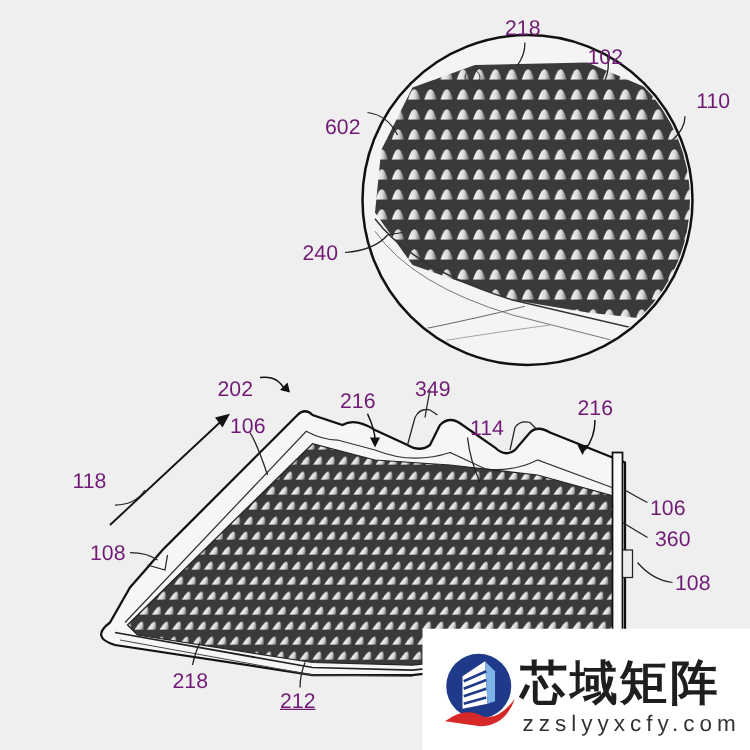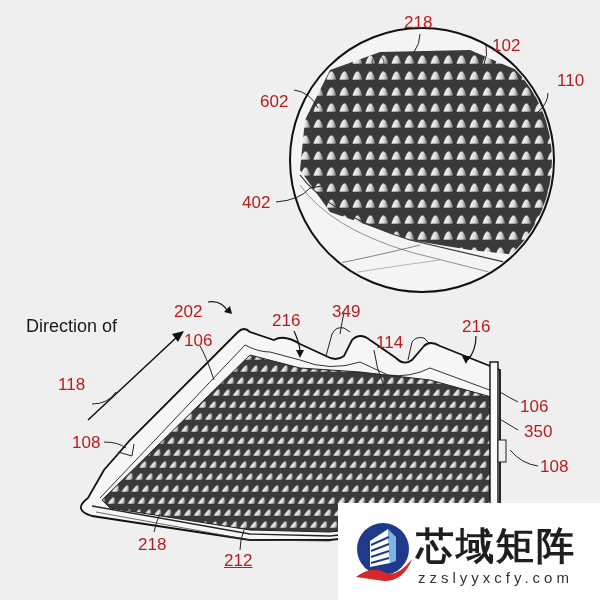--- a/index.html
+++ b/index.html
@@ -7,21 +7,21 @@
     width: 600px; height: 600px; overflow: hidden;
     background: #efefef;
     font-family: "Liberation Sans", sans-serif;
     position: relative;
   }
   #canvas { position: absolute; left: 0; top: 0; width: 600px; height: 600px; }
   .lbl {
     position: absolute;
     font-family: "Liberation Sans", sans-serif;
     font-size: 17px;
-    color: #b91c1c;
+    color: #701a75;
     line-height: 1;
     white-space: nowrap;
   }
   .title-lbl {
     position: absolute;
     font-family: "Liberation Sans", sans-serif;
     font-size: 18px;
     color: #1a1a1a;
     line-height: 1.2;
     text-align: center;
@@ -35,21 +35,21 @@
   }
   #wm-logo { position: absolute; left: 12px; top: 16px; width: 66px; height: 66px; }
   #wm-cn {
     position: absolute; left: 78px; top: 18px;
     font-family: "DejaVu Serif", serif;
     font-weight: bold; font-size: 38px; color: #1e1e1e; letter-spacing: 2px;
   }
   #wm-url {
     position: absolute; left: 80px; top: 66px;
     font-family: "Liberation Sans", sans-serif;
-    font-size: 15px; color: #333; letter-spacing: 4px;
+    font-size: 18px; color: #333; letter-spacing: 4px;
   }
 </style>
 </head>
 <body>
 
 <svg id="canvas" viewBox="0 0 600 600" xmlns="http://www.w3.org/2000/svg">
   <defs>
     <linearGradient id="cone" x1="0" x2="1" y1="0" y2="0">
       <stop offset="0" stop-color="#ffffff"></stop>
       <stop offset="0.55" stop-color="#d9d9d9"></stop>
@@ -138,39 +138,38 @@
     <path d="M104 442 Q118 442 126 448"></path>
     <path d="M518 402 Q510 398 500 392"></path>
     <path d="M518 430 Q508 424 498 418"></path>
     <path d="M538 466 Q522 464 510 450"></path>
     <path d="M154 532 Q156 522 160 514"></path>
     <path d="M240 550 Q240 540 244 530"></path>
   </g>
 </svg>
 
 <span class="lbl" style="left:404px; top:14px;">218</span>
-<span class="lbl" style="left:492px; top:37px;">102</span>
+<span class="lbl" style="left:470px; top:37px;">102</span>
 <span class="lbl" style="left:557px; top:72px;">110</span>
 <span class="lbl" style="left:260px; top:93px;">602</span>
-<span class="lbl" style="left:242px; top:194px;">402</span>
+<span class="lbl" style="left:242px; top:194px;">240</span>
 
 <div class="title-lbl" style="left:26px; top:316px;">
-  <div>Direction of</div>
 </div>
 
 <span class="lbl" style="left:174px; top:303px;">202</span>
 <span class="lbl" style="left:272px; top:312px;">216</span>
 <span class="lbl" style="left:332px; top:303px;">349</span>
 <span class="lbl" style="left:462px; top:318px;">216</span>
 <span class="lbl" style="left:184px; top:332px;">106</span>
 <span class="lbl" style="left:376px; top:334px;">114</span>
 <span class="lbl" style="left:58px; top:376px;">118</span>
 <span class="lbl" style="left:72px; top:434px;">108</span>
 <span class="lbl" style="left:520px; top:398px;">106</span>
-<span class="lbl" style="left:524px; top:423px;">350</span>
+<span class="lbl" style="left:524px; top:423px;">360</span>
 <span class="lbl" style="left:540px; top:458px;">108</span>
 <span class="lbl" style="left:138px; top:536px;">218</span>
 <span class="lbl" style="left:224px; top:552px;text-decoration:underline;">212</span>
 
 <div id="watermark">
   <svg id="wm-logo" viewBox="0 0 66 66">
     <circle cx="33" cy="30" r="26" fill="#1f3a8a"></circle>
     <polygon points="20,48 20,22 38,10 40,44" fill="#ffffff"></polygon>
     <polygon points="38,10 46,18 46,42 40,44" fill="#7fb3e6"></polygon>
     <g stroke="#1f3a8a" stroke-width="2">

